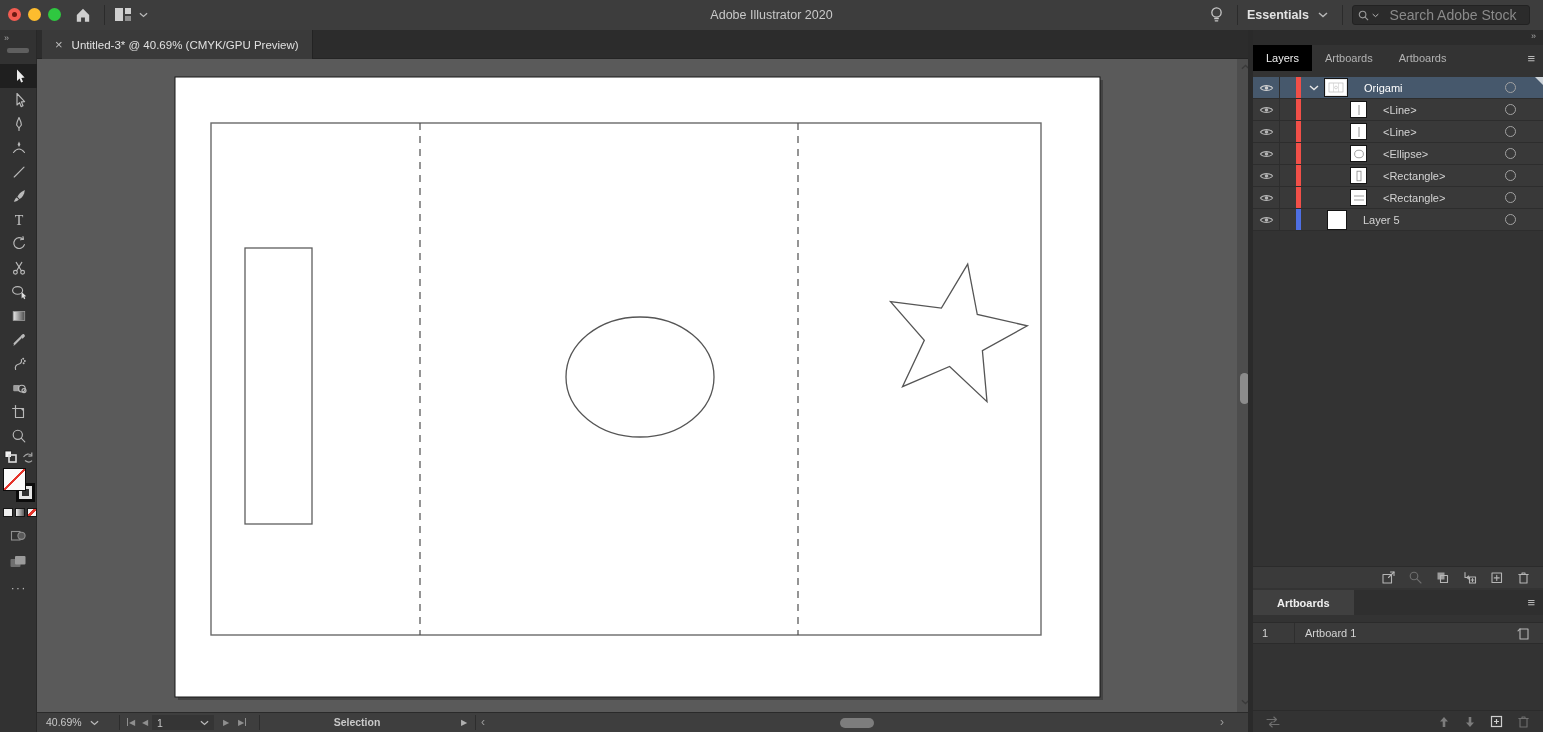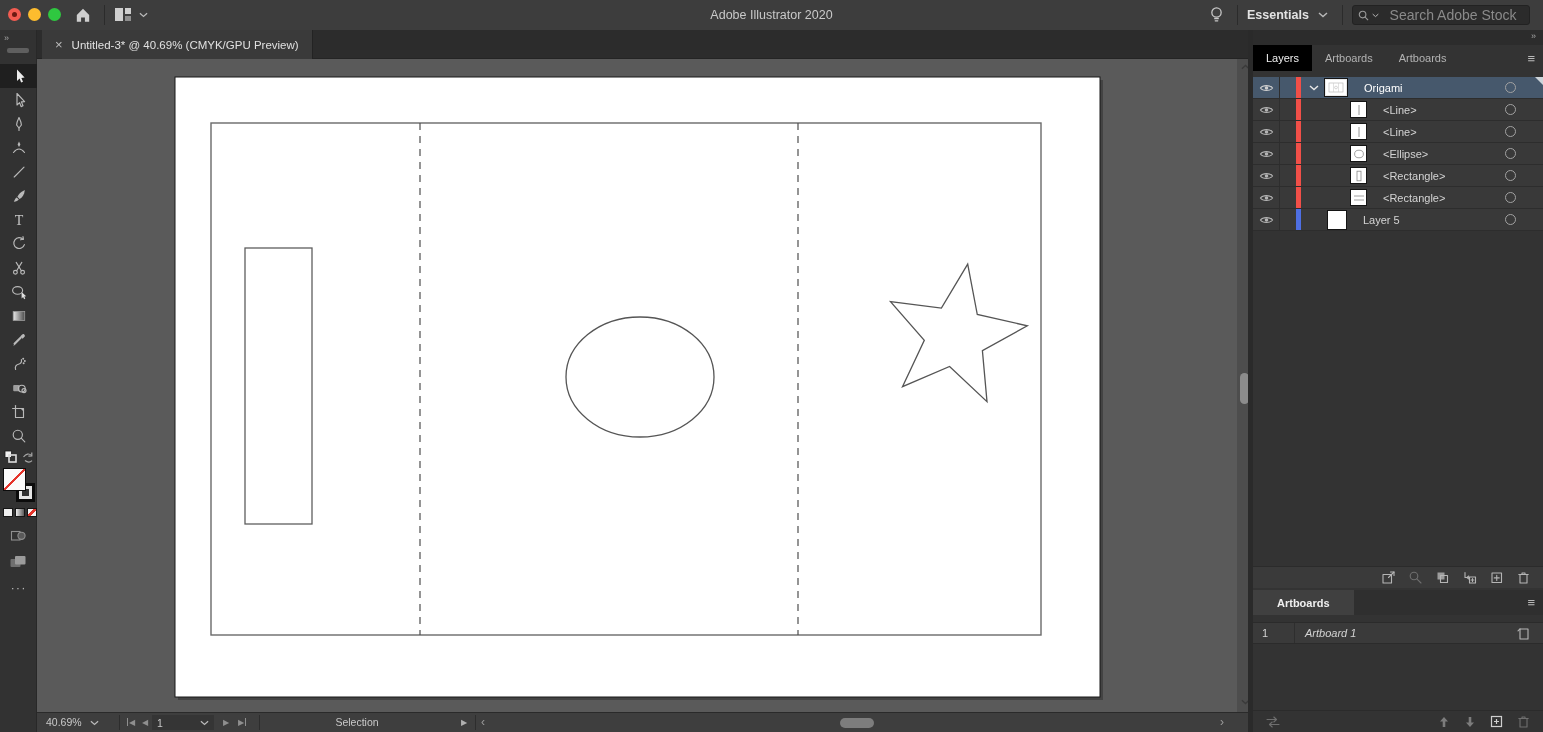--- a/index.html
+++ b/index.html
@@ -105,21 +105,21 @@
 
   #lp-bottom{left:0;top:536px;width:290px;height:22px;background:#3a3a3a;border-top:1px solid #2b2b2b;display:flex;align-items:center;box-sizing:border-box;font-size:11px;color:#c6c6c6;}
   #lp-bottom .txt{margin-left:6px;margin-top:36px;}
   #lp-bottom .icons{margin-left:auto;margin-right:12px;display:flex;gap:12px;align-items:center;}
 
   
   #ab-header{left:0;top:560px;width:290px;height:25px;background:#2f2f2f;display:flex;font-size:11px;}
   #ab-tab{background:#404040;color:#f0f0f0;font-weight:bold;display:flex;align-items:center;padding:0 24px;}
   #ab-row{left:0;top:592px;width:290px;height:22px;background:#3a3a3a;border-top:1px solid #2b2b2b;border-bottom:1px solid #2b2b2b;display:flex;align-items:center;box-sizing:border-box;font-size:11px;color:#d4d4d4;}
   #ab-row .idx{width:42px;padding-left:9px;border-right:1px solid #2e2e2e;box-sizing:border-box;height:100%;display:flex;align-items:center;}
-  #ab-row .lbl{padding-left:10px;font-style:italic;}
+  #ab-row .lbl{padding-left:10px;}
   #ab-row .picon{margin-left:auto;margin-right:12px;}
   #ab-bottom{left:0;top:680px;width:290px;height:22px;display:flex;align-items:center;box-sizing:border-box;border-top:1px solid #2b2b2b;}
   #ab-bottom .left{margin-left:12px;}
   #ab-bottom .icons{margin-left:auto;margin-right:12px;display:flex;gap:12px;align-items:center;}
 </style>
 </head>
 <body>
 
 <div id="titlebar" class="abs">
   <div class="traffic abs">
@@ -368,21 +368,21 @@
   <span class="sb navg" style="left:105px;">◀</span>
   <div id="ab-field" class="abs">
     <span>1</span>
     <svg width="9" height="6" viewBox="0 0 10 6">
         <path class="chev" d="M1 1 L5 4.6 L9 1"></path>
       </svg>
   </div>
   <span class="sb navg" style="left:186px;">▶</span>
   <span class="sb navg nav-last" style="left:201px;">▶</span>
   <div class="sb-sep" style="left:222px;"></div>
-  <span class="sb" style="left:255px;width:130px;text-align:center;">Selection</span>
+  <span class="sb" style="left:255px;width:130px;text-align:center;font-weight:bold;">Selection</span>
   <span class="sb navg" style="left:424px;font-size:8px;color:#b0b0b0;">▶</span>
   <div class="sb-sep" style="left:438px;"></div>
   <span class="sb hchev" style="left:444px;">‹</span>
   <div id="hthumb"></div>
   <span class="sb hchev" style="left:1183px;">›</span>
 </div>
 
 <div id="seam" class="abs"></div>
 <div id="rpanel" class="abs">
   <div id="rp-strip" class="abs">

